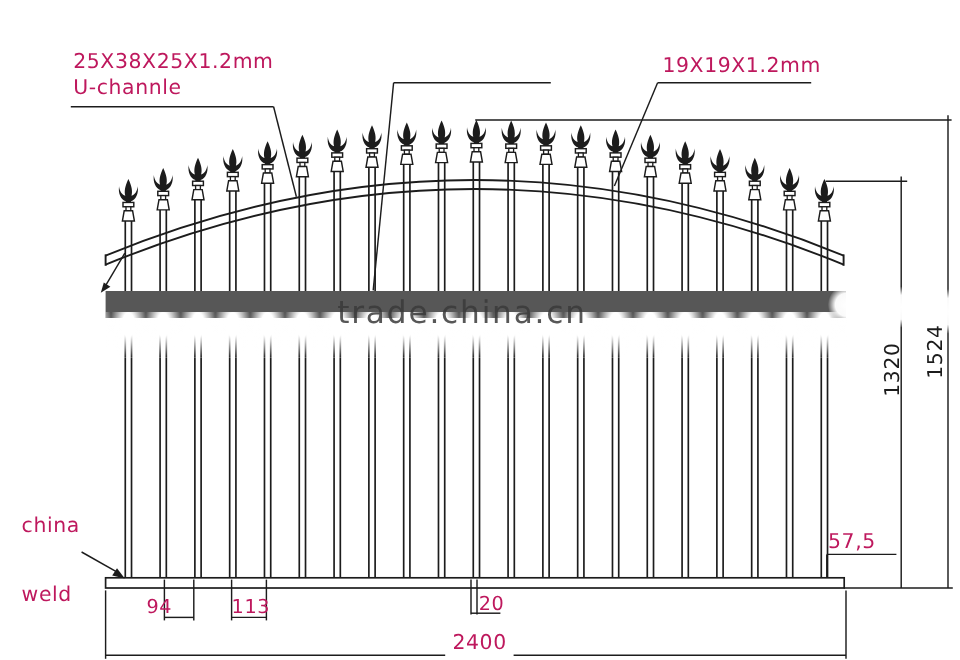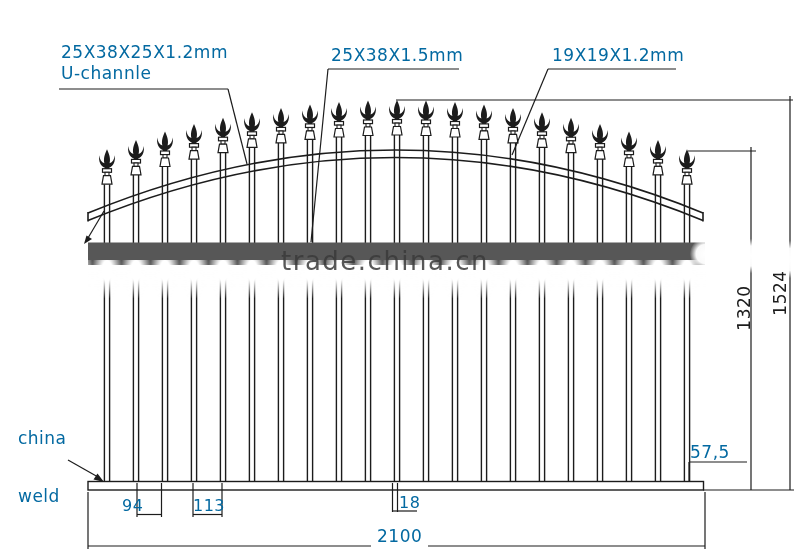--- a/index.html
+++ b/index.html
@@ -3,21 +3,21 @@
 <meta charset="utf-8">
 <style>
   html,body{margin:0;padding:0;background:#fff;}
   #canvas{
     position:relative;width:800px;height:550px;background:#fff;overflow:hidden;
     font-family:"DejaVu Sans",sans-serif;color:#1c1c1c;
   }
   #linework{position:absolute;left:0;top:0;}
   .lbl{
     position:absolute;font-size:17px;line-height:1.15;letter-spacing:.5px;
-    white-space:nowrap;color:#0369a1;
+    white-space:nowrap;color:#be185d;
   }
   .dim-sm{font-size:16px;letter-spacing:.5px;}
   .dimv{
     position:absolute;width:60px;height:20px;font-size:17px;letter-spacing:.5px;
     text-align:center;transform:rotate(-90deg);transform-origin:center;color:#1c1c1c;
   }
   #watermark{
     position:absolute;left:281px;top:246px;font-size:26px;letter-spacing:1.5px;
     color:rgba(58,58,58,.85);white-space:nowrap;
   }
@@ -230,30 +230,29 @@
       <line x1="392.5" y1="511" x2="417" y2="511"></line>
     </g>
   </svg>
 
   <div id="fadeband"></div>
 
   <div id="watermark">trade.china.cn</div>
 
   <div class="lbl" style="left:61px;top:43px;">25X38X25X1.2mm</div>
   <div class="lbl" style="left:61px;top:64px;">U-channle</div>
-  <div class="lbl" style="left:331px;top:46px;">25X38X1.5mm</div>
   <div class="lbl" style="left:552px;top:46px;">19X19X1.2mm</div>
   <div class="lbl" style="left:18px;top:429px;">china</div>
   <div class="lbl" style="left:18px;top:451px;margin-top:36px;">weld</div>
 
   <div class="dimv" style="left:714px;top:298px;">1320</div>
   <div class="dimv" style="left:750px;top:283px;">1524</div>
   <div class="lbl" style="left:690px;top:443px;">57,5</div>
   <div class="lbl dim-sm" style="left:122px;top:497px;">94</div>
   <div class="lbl dim-sm" style="left:193px;top:497px;">113</div>
-  <div class="lbl dim-sm" style="left:399px;top:494px;">18</div>
-  <div class="lbl" id="dim-2400" style="left:371px;top:527px;">2100</div>
+  <div class="lbl dim-sm" style="left:399px;top:494px;">20</div>
+  <div class="lbl" id="dim-2400" style="left:371px;top:527px;">2400</div>
 
   <div class="blob" id="blob-bar-end"></div>
   <div class="blob" id="blob-dim1320"></div>
   <div class="blob" id="blob-dim1524"></div>
 
 </div>
 
 </body></html>

